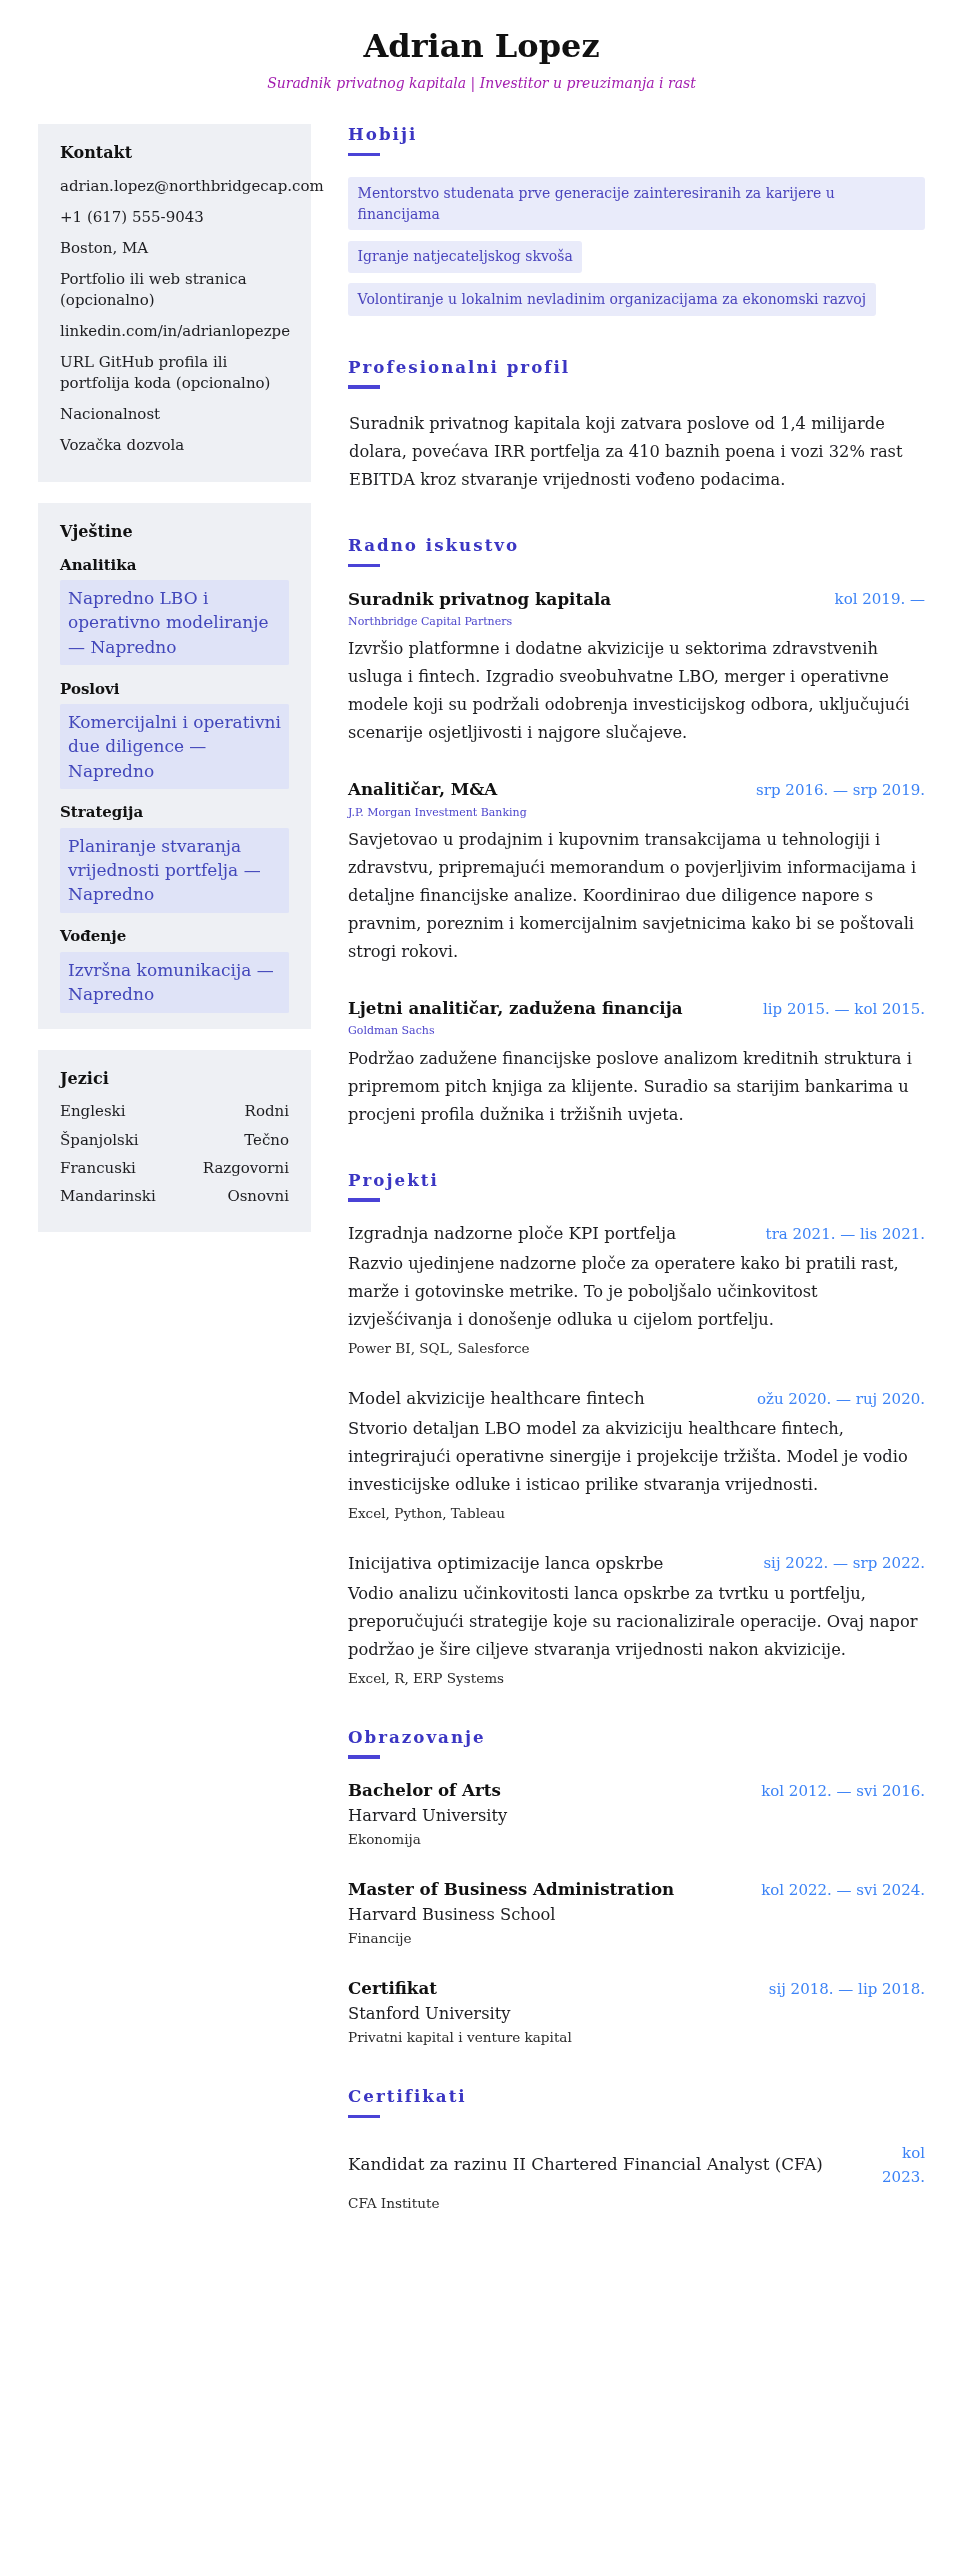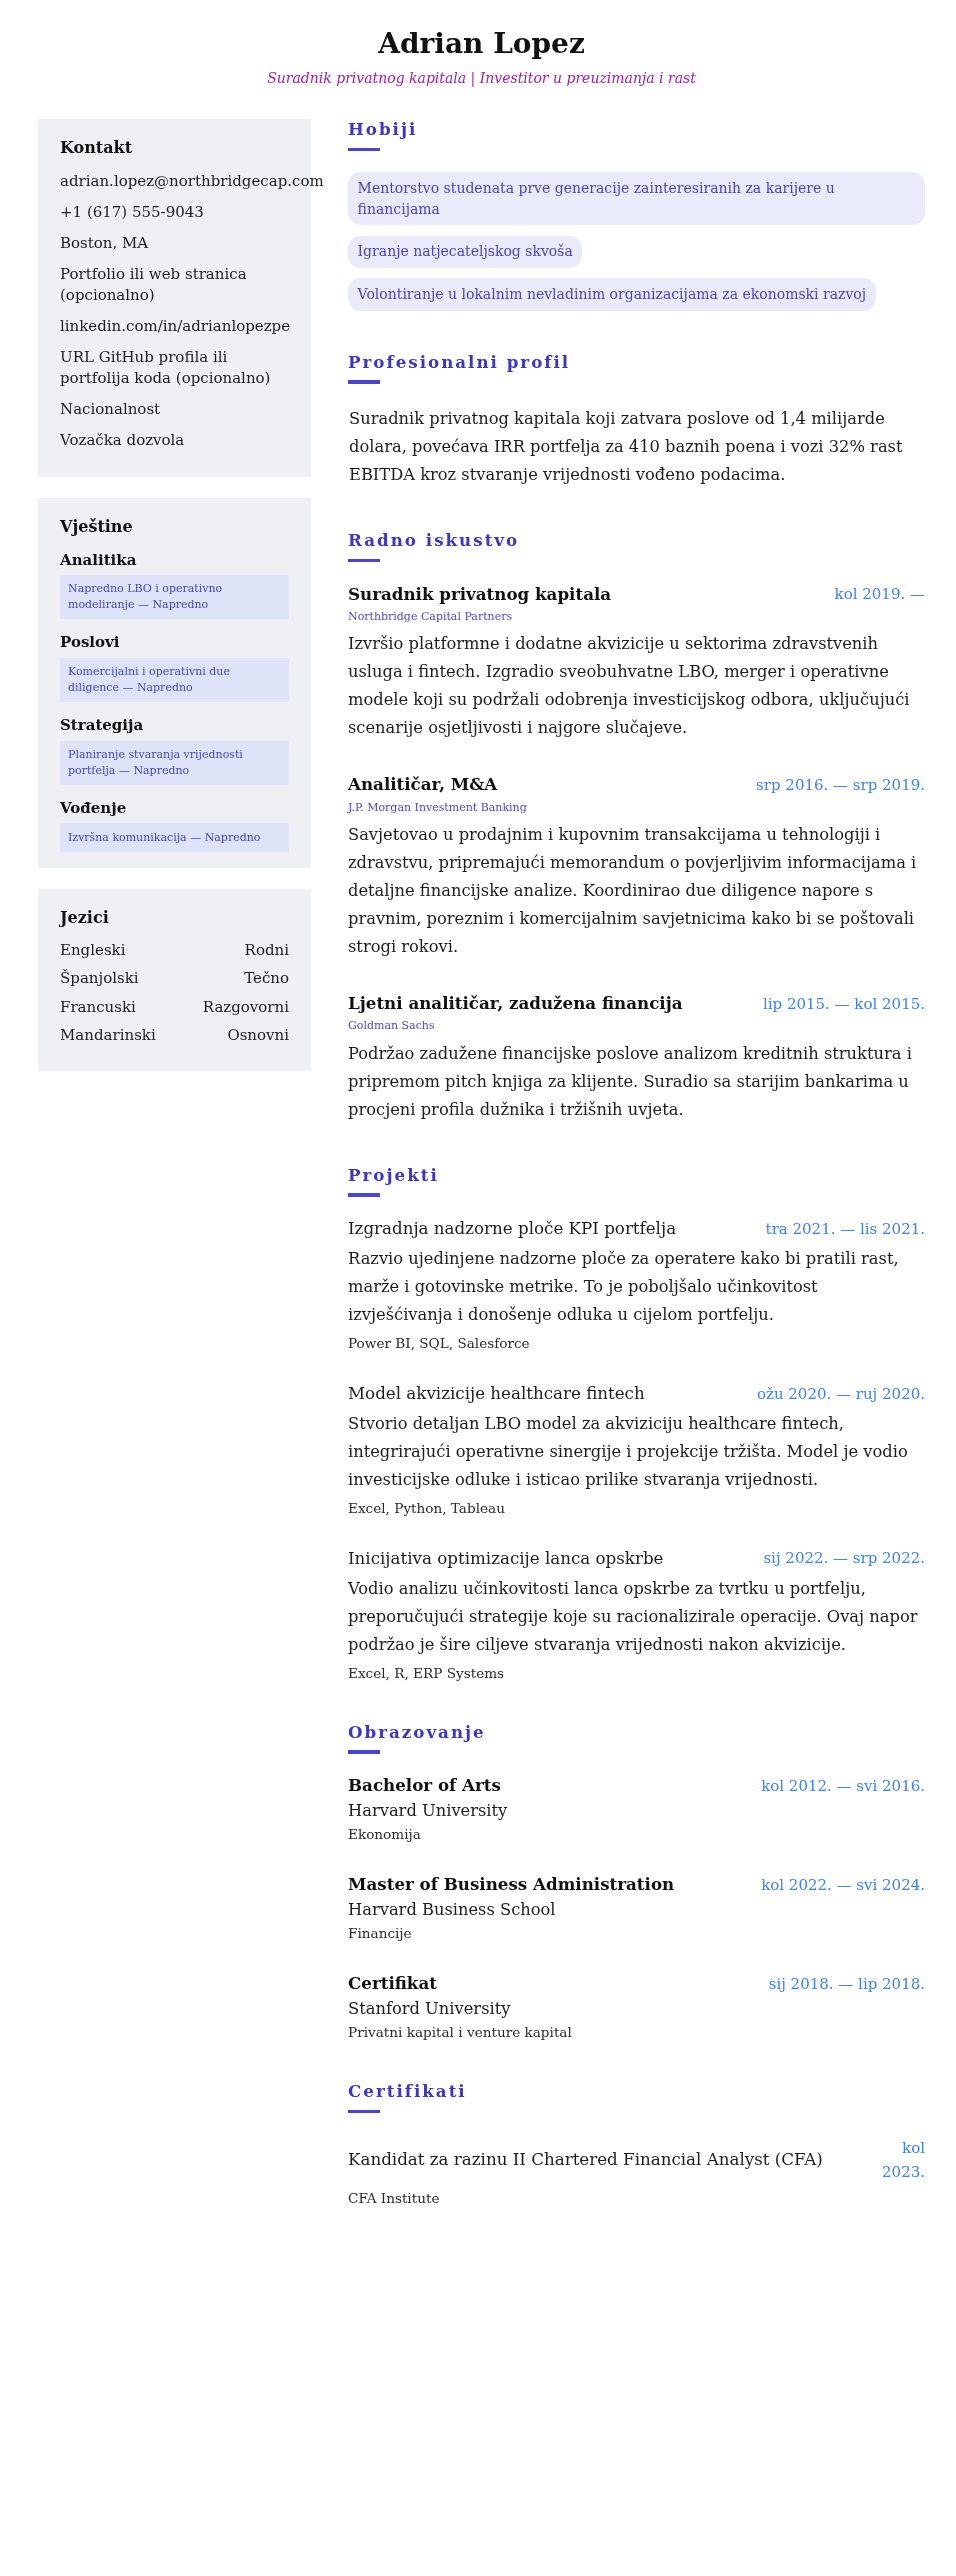--- a/index.html
+++ b/index.html
@@ -5,53 +5,53 @@
   html, body { margin:0; padding:0; background:#ffffff; }
   body {
     width:957px;
     font-family:"DejaVu Serif", "Liberation Serif", serif;
     color:#1d1d20;
   }
   .page { padding:12.8px 32px 48px 38px; }
 
   
   header { text-align:center; margin-bottom:33px; }
-  .name { font-size:28px; font-weight:bold; margin:14.4px 0 9.6px; color:#111; }
+  .name { font-size:32px; font-weight:bold; margin:14.4px 0 9.6px; color:#111; }
   .tagline { font-size:14px; color:#a21caf;font-style:italic; }
 
   
   .content { display:flex; align-items:flex-start; }
   .sidebar { flex:0 0 273px; width:273px; }
   .main { flex:1; margin-left:37px; position:relative; min-width:0; }
 
   
   .side-box { background:#eef0f4; padding:19px 22px 16px; margin-bottom:21px; }
   .side-title { font-size:16px; font-weight:bold; margin:0 0 14.4px; color:#111; }
   .contact-item { font-size:15px; line-height:1.38; margin-bottom:10.4px; }
   .skill-label { font-size:15px; font-weight:bold; margin:14.4px 0 6.4px; color:#111; }
   .skill-chip {
     background:#dfe3f7; color:#4247bb;
-    font-size:11px; line-height:1.42;
+    font-size:17px; line-height:1.42;
     padding:6.4px 8px; border-radius:1.6px;
   }
   .lang-row { display:flex; justify-content:space-between; font-size:15px; margin-bottom:10.4px; }
 
   
   .section { margin-bottom:41px; }
   .section-title {
     color:#3b36c3; font-weight:bold; font-size:16.7px;
     letter-spacing:2px; margin:0;
   }
   .section-bar { width:32px; height:3.2px; background:#4a43d6; margin:8.8px 0 21.5px; }
 
   .hobby-chip {
     width:fit-content; max-width:100%;
     background:#e9ebfa; color:#4a44bd;
     font-size:14px; line-height:1.5;
-    padding:5.6px 9.6px; margin-bottom:10.4px; border-radius:13px;
+    padding:5.6px 9.6px; margin-bottom:10.4px; border-radius:3px;
     box-sizing:border-box;
   }
 
   .profile-text { font-size:16.3px; line-height:1.72; margin:1px; }
 
   .entry { margin-bottom:32px; }
   .entry:last-child { margin-bottom:0; }
   .entry-head { display:flex; justify-content:space-between; align-items:center; }
   .entry-title { font-size:16.7px; font-weight:bold; margin:0; color:#111; }
   .proj-title, .cert-title { font-weight:normal; color:#1d1d20; }

